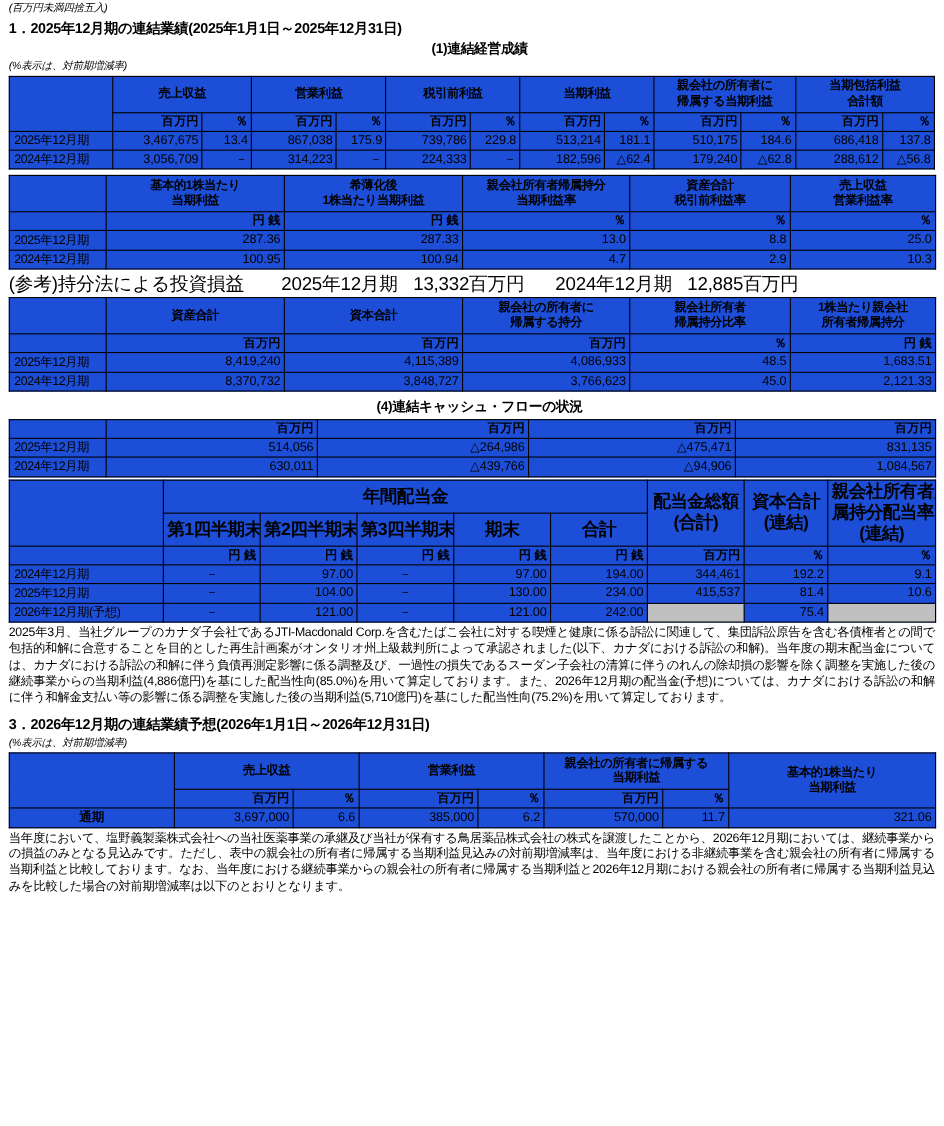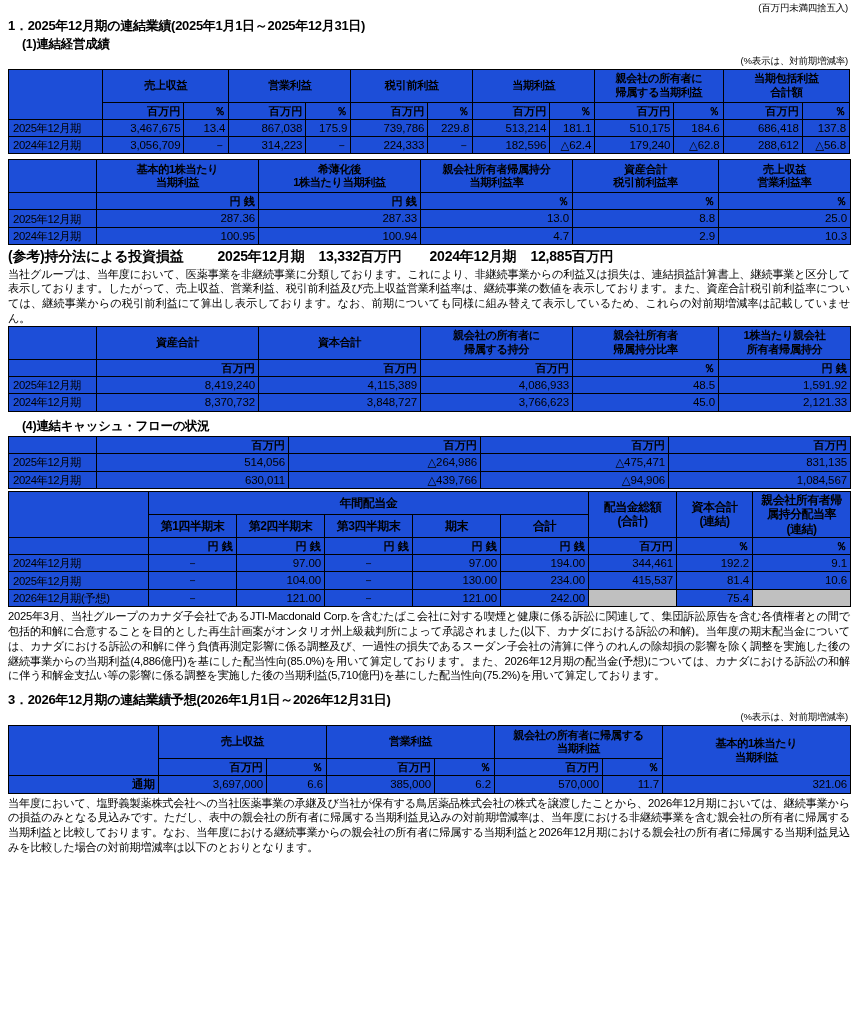--- a/index.html
+++ b/index.html
@@ -16,47 +16,48 @@
     font-size: 11px;
     line-height: 1.25;
     overflow: hidden;
   }
   .page {
     width: 858px;
     box-sizing: border-box;
     padding: 2px 8px 0 8px;
   }
   .note-right {
-    text-align: right;
     font-size: 9.5px;
     margin: 0 2px 2px 0;
     letter-spacing: -0.2px;
+    font-style: italic;
   }
   .sec-title {
     font-size: 13px;
     font-weight: bold;
     margin: 4px 0 3px 0;
     letter-spacing: -0.3px;
   }
   .sub-title {
     font-size: 12.5px;
     font-weight: bold;
     margin: 3px 0 2px 14px;
     letter-spacing: -0.3px;
+    text-align: center;
   }
   .para {
     font-size: 11.2px;
     line-height: 1.32;
     margin: 1px 0 0 0;
     letter-spacing: -0.25px;
     text-align: justify;
   }
   .ref-line {
-    font-size: 14px;
-    font-weight: bold;
+    font-size: 17px;
+    font-weight: normal;
     margin: 3px 0 1px 0;
     letter-spacing: -0.2px;
     white-space: nowrap;
   }
   .ref-line .gap-a { display:inline-block; width: 34px; }
   .ref-line .gap-b { display:inline-block; width: 14px; }
   .ref-line .gap-c { display:inline-block; width: 28px; }
   .ref-line .gap-d { display:inline-block; width: 14px; }
 
   
@@ -92,21 +93,21 @@
     font-size: 11.5px;
     letter-spacing: -0.1px;
   }
   table.fin td.period {
     text-align: left;
     font-size: 11.3px;
     padding-left: 4px;
     letter-spacing: -0.4px;
   }
   table.fin td.rowlabel-ctr {
-    text-align: right;
+    text-align: center;
     font-weight: bold;
     font-size: 11.5px;
   }
   table.fin td.dash {
     text-align: center;
     font-size: 11.5px;
   }
   td.shaded {
     background: #c0c0c0;
   }
@@ -114,21 +115,21 @@
     height: 30px;
   }
   .tbl-wrap {
     margin: 0 0 2px 0;
   }
   .tbl-wrap.cf table.fin th {
     font-size: 10.4px;
     letter-spacing: -0.7px;
   }
   .tbl-wrap.div table.fin th {
-    font-size: 12px;
+    font-size: 16px;
     letter-spacing: -0.5px;
   }
 </style>
 </head>
 <body>
 
 <div class="page">
 
   <div class="note-right">(百万円未満四捨五入)</div>
 
@@ -284,21 +285,20 @@
         <td class="num">10.3</td>
       </tr>
     </tbody>
       </table>
   </div>
 
   <div class="ref-line">
     <span>(参考)持分法による投資損益</span><span class="gap-a"></span><span>2025年12月期</span><span class="gap-b"></span><span>13,332百万円</span><span class="gap-c"></span><span>2024年12月期</span><span class="gap-d"></span><span>12,885百万円</span>
   </div>
 
-  <div class="para">当社グループは、当年度において、医薬事業を非継続事業に分類しております。これにより、非継続事業からの利益又は損失は、連結損益計算書上、継続事業と区分して表示しております。したがって、売上収益、営業利益、税引前利益及び売上収益営業利益率は、継続事業の数値を表示しております。また、資産合計税引前利益率については、継続事業からの税引前利益にて算出し表示しております。なお、前期についても同様に組み替えて表示しているため、これらの対前期増減率は記載していません。</div>
 
   <div class="tbl-wrap">
     <table class="fin">
       <colgroup>
         <col style="width:88px">
           <col style="width:162px">
           <col style="width:162px">
         <col style="width:152px">
           <col style="width:146px">
           <col style="width:132px">
@@ -332,21 +332,21 @@
         <td class="unit">百万円</td>
         <td class="unit">％</td>
         <td class="unit">円 銭</td>
       </tr>
       <tr>
         <td class="period">2025年12月期</td>
         <td class="num">8,419,240</td>
         <td class="num">4,115,389</td>
         <td class="num">4,086,933</td>
         <td class="num">48.5</td>
-        <td class="num">1,591.92</td>
+        <td class="num">1,683.51</td>
       </tr>
       <tr>
         <td class="period">2024年12月期</td>
         <td class="num">8,370,732</td>
         <td class="num">3,848,727</td>
         <td class="num">3,766,623</td>
         <td class="num">45.0</td>
         <td class="num">2,121.33</td>
       </tr>
     </tbody>

